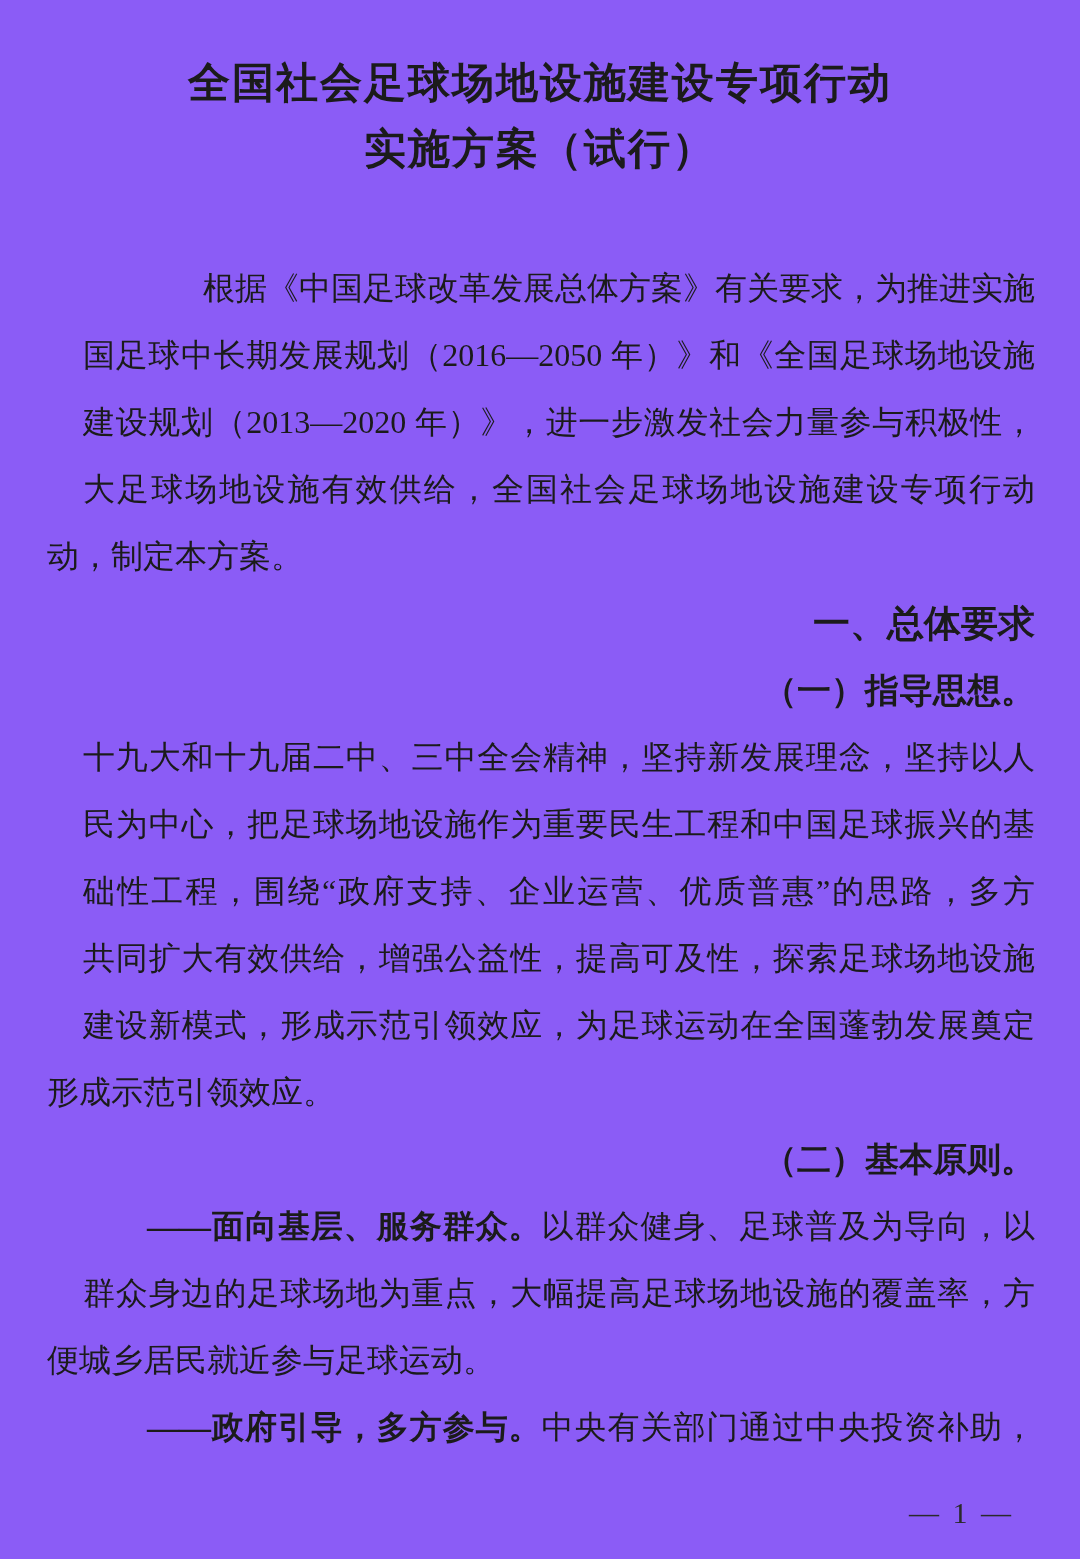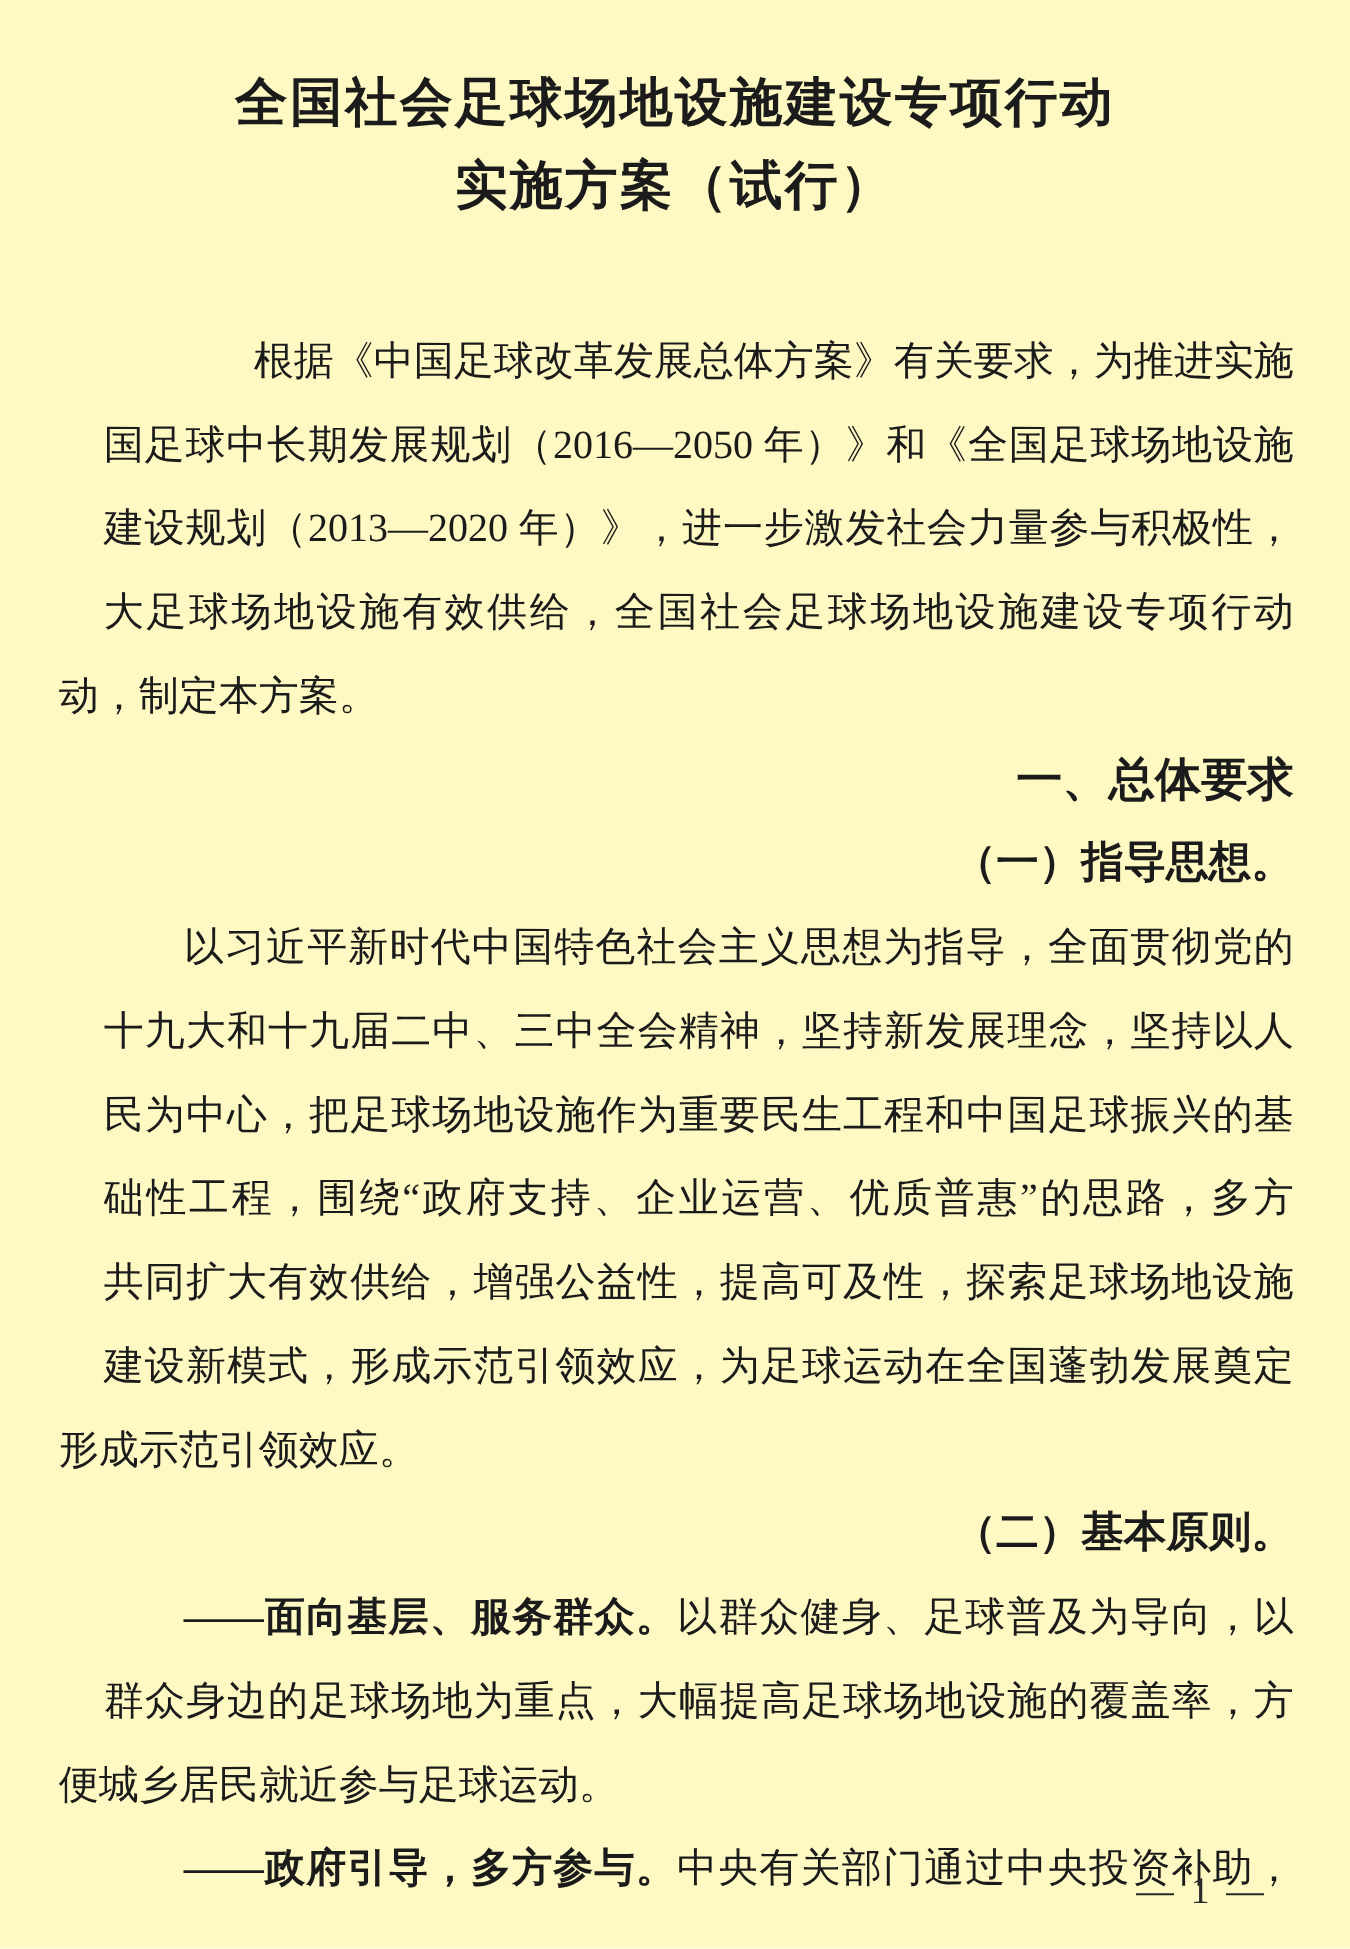--- a/index.html
+++ b/index.html
@@ -4,21 +4,21 @@
 <style>
   html, body {
     margin: 0;
     padding: 0;
     background: #ffffff;
   }
   .page {
     position: relative;
     width: 1080px;
     height: 1559px;
-    background: #fef9c3;
+    background: #8b5cf6;
     color: #1b1b1b;
     font-family: "Liberation Serif", "DejaVu Serif", serif;
     overflow: hidden;
     box-sizing: border-box;
   }
   .title {
     padding-top: 50px;
     text-align: center;
     font-weight: bold;
     font-size: 42px;
@@ -77,21 +77,20 @@
   <div class="doc-body">
     <div class="line indent justify">根据《中国足球改革发展总体方案》有关要求，为推进实施《中</div>
     <div class="line justify">国足球中长期发展规划（2016—2050 年）》和《全国足球场地设施</div>
     <div class="line justify">建设规划（2013—2020 年）》，进一步激发社会力量参与积极性，扩</div>
     <div class="line justify">大足球场地设施有效供给，全国社会足球场地设施建设专项行动</div>
     <div class="line">动，制定本方案。</div>
 
     <div class="line h1 indent">一、总体要求</div>
     <div class="line h2 indent">（一）指导思想。</div>
 
-    <div class="line indent justify">以习近平新时代中国特色社会主义思想为指导，全面贯彻党的</div>
     <div class="line justify">十九大和十九届二中、三中全会精神，坚持新发展理念，坚持以人</div>
     <div class="line justify">民为中心，把足球场地设施作为重要民生工程和中国足球振兴的基</div>
     <div class="line justify">础性工程，围绕“政府支持、企业运营、优质普惠”的思路，多方</div>
     <div class="line justify">共同扩大有效供给，增强公益性，提高可及性，探索足球场地设施</div>
     <div class="line justify">建设新模式，形成示范引领效应，为足球运动在全国蓬勃发展奠定</div>
     <div class="line">形成示范引领效应。</div>
 
     <div class="line h2 indent">（二）基本原则。</div>
 
     <div class="line indent justify"><span class="lead">——面向基层、服务群众。</span><span>以群众健身、足球普及为导向，以</span></div>

